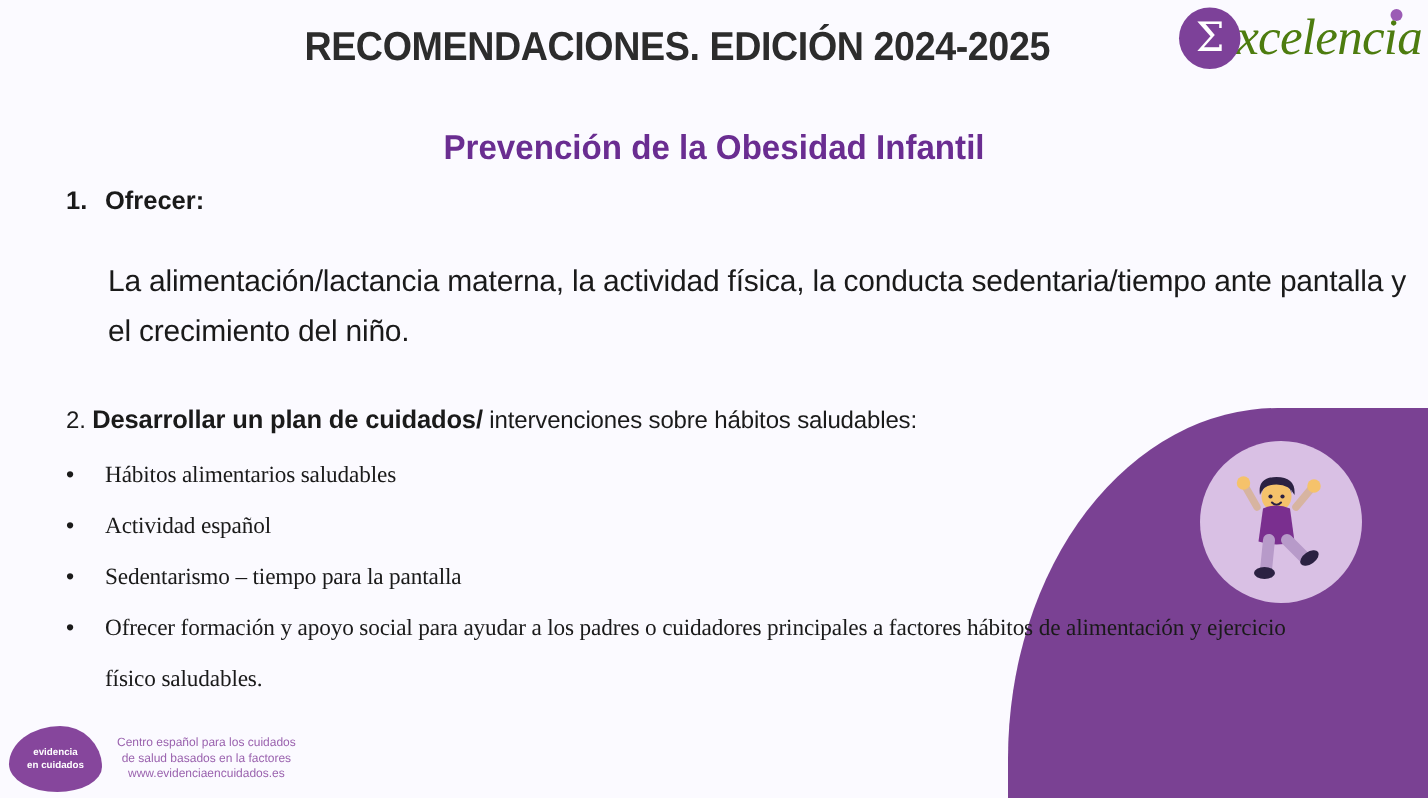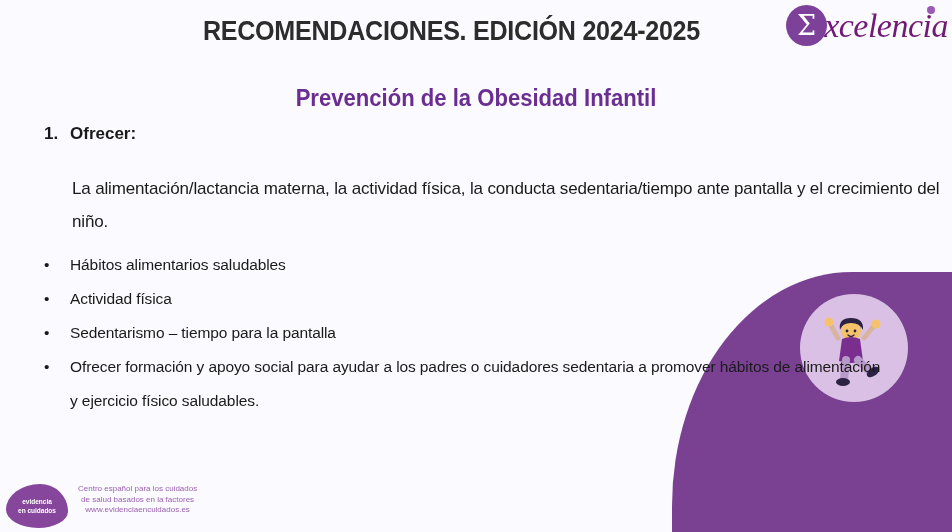--- a/index.html
+++ b/index.html
@@ -69,21 +69,21 @@
     font-family:"DejaVu Serif", serif;
     line-height:1;
     margin-right:-3px;
     position:relative;
     z-index:2;
   }
   .logo-word {
     font-family:"Liberation Serif", serif;
     font-style:italic;
     font-size:34px;
-    color:#701a75;
+    color:#4d7c0f;
     letter-spacing:-0.5px;
     position:relative;
     line-height:1;
     padding-top:2px;
   }
   .logo-dot {
     position:absolute;
     right:13px; top:-1px;
     width:8px; height:8px;
     border-radius:50%;
@@ -113,21 +113,21 @@
     display:flex;
     align-items:baseline;
     font-size:17px;
   }
   .num-item .num { width:26px; flex:none; }
   .num-item-1 { font-weight:bold; }
   .num-item-1 .num { font-weight:bold; }
 
   .para {
     margin-left:28px;
-    font-size:17px;
+    font-size:20px;
     line-height:33px;
     padding-right:10px;
     letter-spacing:-0.15px;
     margin-top:28px;
   }
   .para-block { margin-top:8px; }
 
   .item2 {
     margin-top:32px;
     font-size:16px;
@@ -137,38 +137,39 @@
   .item2 .b { font-weight:bold; font-size:17px; }
 
   .bullets { margin-top:10px; }
   .bullet-row {
     display:flex;
     font-size:15.5px;
     line-height:34px;
     letter-spacing:-0.1px;
   }
   .bullet-dot { width:26px; flex:none; text-align:left; }
-  .bullet-text { flex:1; padding-right:66px; }
+  .bullet-text { flex:1; padding-right:66px;font-family:Liberation Serif, serif; }
 
   
   .child-badge {
     position:absolute;
     right:44px; top:294px;
     width:108px; height:108px;
     border-radius:50%;
     background:#d9c0e4;
     z-index:2;
   }
   .child-badge svg { display:block; }
 
   
   .footer {
     position:absolute;
     left:6px; bottom:4px;
     display:flex;
+    align-items:center;
     z-index:5;
   }
   .footer-blob {
     width:62px; height:44px;
     background:#86469c;
     border-radius:55% 45% 48% 52% / 58% 62% 38% 42%;
     display:flex;
     flex-direction:column;
     align-items:center;
     justify-content:center;
@@ -210,37 +211,41 @@
 
   <div class="num-item num-item-1">
     <span class="num">1.</span>
     <span>Ofrecer:</span>
   </div>
 
   <div class="para-block">
     <div class="para">La alimentación/lactancia materna, la actividad física, la conducta sedentaria/tiempo ante pantalla y el crecimiento del niño.</div>
   </div>
 
+  <div class="item2">
+    <span class="num">2.</span>
+    <span class="b">Desarrollar un plan de cuidados/</span><span> intervenciones sobre hábitos saludables:</span>
+  </div>
 
   <div class="bullets">
     <div class="bullet-row">
       <span class="bullet-dot">•</span>
       <span class="bullet-text">Hábitos alimentarios saludables</span>
     </div>
     <div class="bullet-row">
       <span class="bullet-dot">•</span>
-      <span class="bullet-text">Actividad física</span>
+      <span class="bullet-text">Actividad español</span>
     </div>
     <div class="bullet-row">
       <span class="bullet-dot">•</span>
       <span class="bullet-text">Sedentarismo – tiempo para la pantalla</span>
     </div>
     <div class="bullet-row">
       <span class="bullet-dot">•</span>
-      <span class="bullet-text">Ofrecer formación y apoyo social para ayudar  a los padres o cuidadores sedentaria a promover hábitos de alimentación y ejercicio físico saludables.</span>
+      <span class="bullet-text">Ofrecer formación y apoyo social para ayudar  a los padres o cuidadores principales a factores hábitos de alimentación y ejercicio físico saludables.</span>
     </div>
   </div>
 
 </div>
 
 <div class="child-badge">
   <svg width="108" height="108" viewBox="0 0 108 108" aria-hidden="true">
 
     <path d="M38 44 L30 30" stroke="#d7b4a0" stroke-width="5" stroke-linecap="round" fill="none"></path>
     <circle cx="29" cy="28" r="4.5" fill="#f5c26b"></circle>

